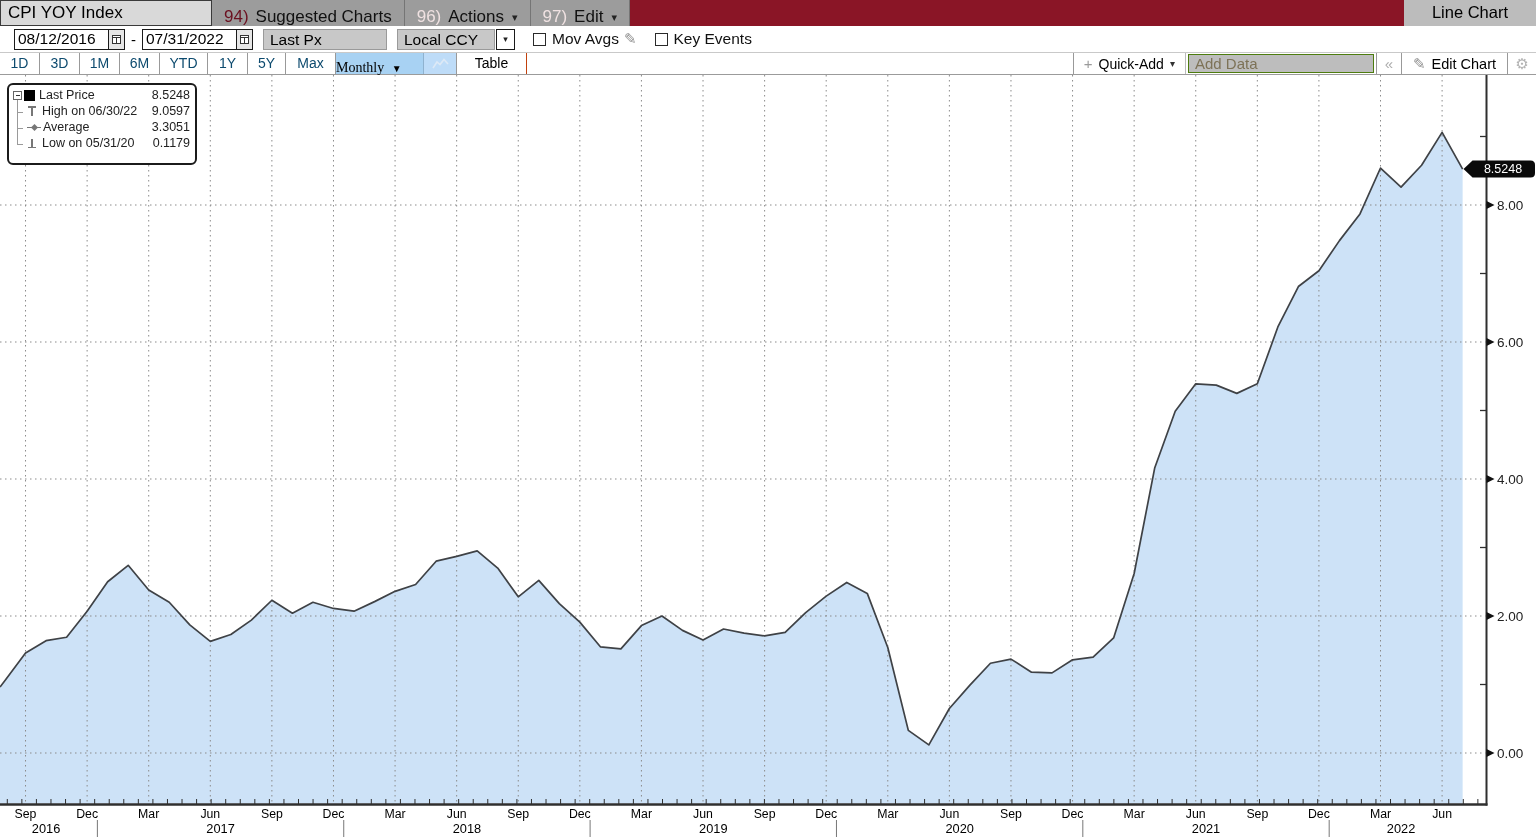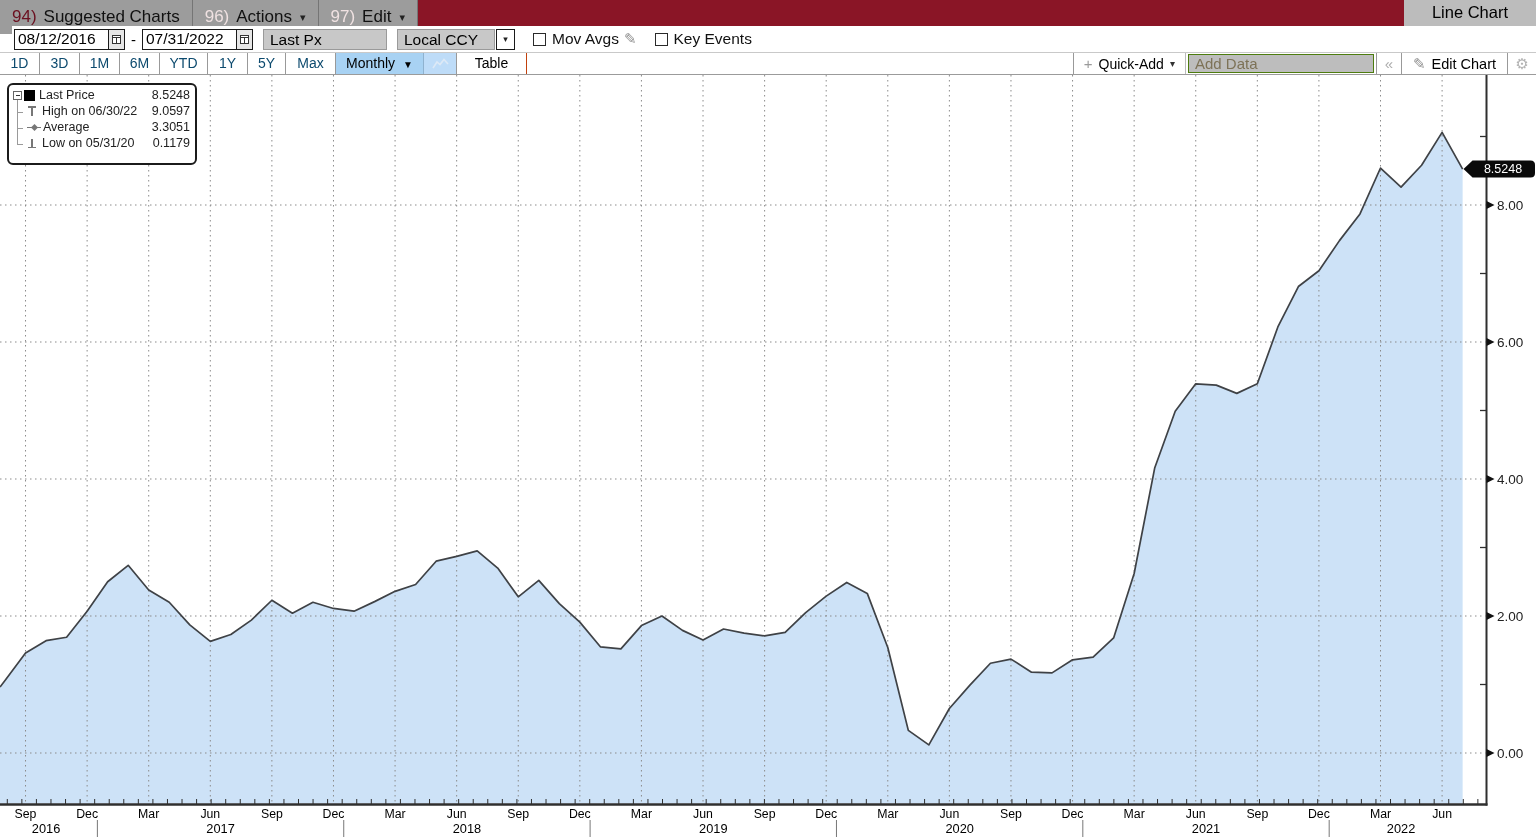--- a/index.html
+++ b/index.html
@@ -41,21 +41,21 @@
   .chk { width:13px; height:13px; border:1.5px solid #2a2a2a; background:#fff; margin:0 6px 0 18px; }
   .chk-label { font-size:15.5px; color:#111; }
   .pencil { color:#8f8f8f; font-size:15px; margin-left:5px; }
 
   
   .row3 { position:absolute; left:0; top:52px; width:1536px; height:23px; background:#fff;
           border-top:1px solid #c9c9c9; border-bottom:1px solid #9b9b9b; display:flex; align-items:stretch; }
   .rbtn { border-right:1px solid #999; font-size:14px; line-height:21px; text-align:center; color:#0c4a6e; }
   .w40{width:40px}.w48{width:48px}.w38{width:38px}.w50{width:50px}
   .monthly-btn { width:88px; background:#a8d2f3; border-right:1px solid #8fb2cf; font-size:14px;
-                 line-height:21px; text-align:center; color:#000; }
+                 line-height:30px; text-align:left; color:#000;font-family:Liberation Serif, serif; }
   .monthly-arrow { font-size:10px; margin-left:4px; }
   .charticon-btn { width:33px; background:#bedcf8; border-right:1px solid #999;
                    display:flex; align-items:center; justify-content:center; }
   .table-btn { width:70px; border-right:1px solid #c2410c; font-size:14px; line-height:21px; text-align:center; }
   .mid-spacer { flex:1; border-right:1px solid #999; }
   .quick-add { display:flex; align-items:center; padding:0 10px; font-size:14px; color:#000;
                border-right:1px solid #bbb; white-space:nowrap; }
   .plus-ic { color:#9a9a9a; margin-right:6px; font-size:15px; }
   .dd-arrow { font-size:10px; color:#333; margin-left:6px; }
   .add-data { width:186px; height:19px; align-self:center; background:#bdbdbd; border:1px solid #4d7c0f;
@@ -91,20 +91,21 @@
   .avg-ic { position:relative; width:14px; height:10px; margin-right:2px; flex:none; }
   .avg-ic::before { content:""; position:absolute; left:0; top:4.5px; width:14px; height:1px; background:#777; }
   .avg-ic::after { content:""; position:absolute; left:4.5px; top:2.5px; width:5px; height:5px; background:#777; transform:rotate(45deg); }
 </style>
 </head>
 <body>
 
 <div class="screen">
 
   <div class="row1">
+    <div class="sec-field">CPI YOY Index</div>
     <div class="menubar">
       <div class="menu-item">
         <span class="mnum-dark">94)</span>
         <span>Suggested Charts</span>
       </div>
       <div class="menu-item">
         <span class="mnum-light">96)</span>
         <span>Actions</span>
         <span class="menu-arrow">▾</span>
       </div>

